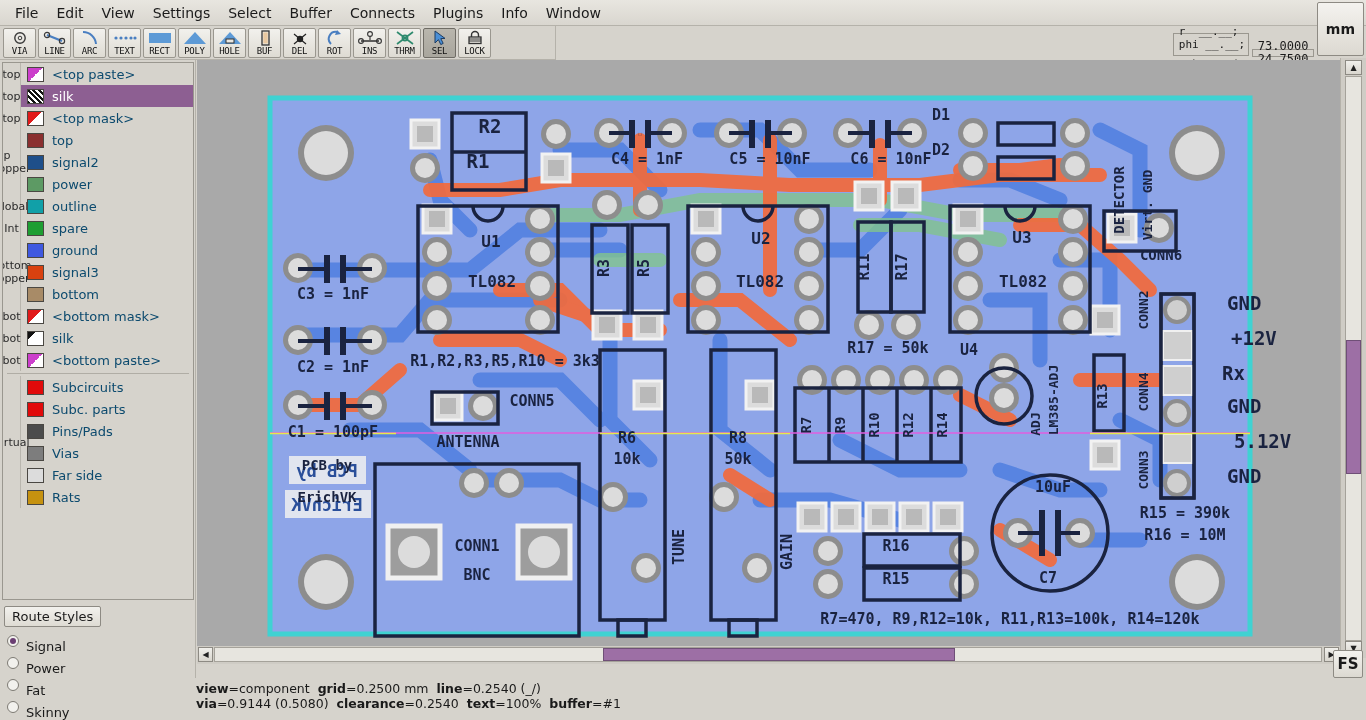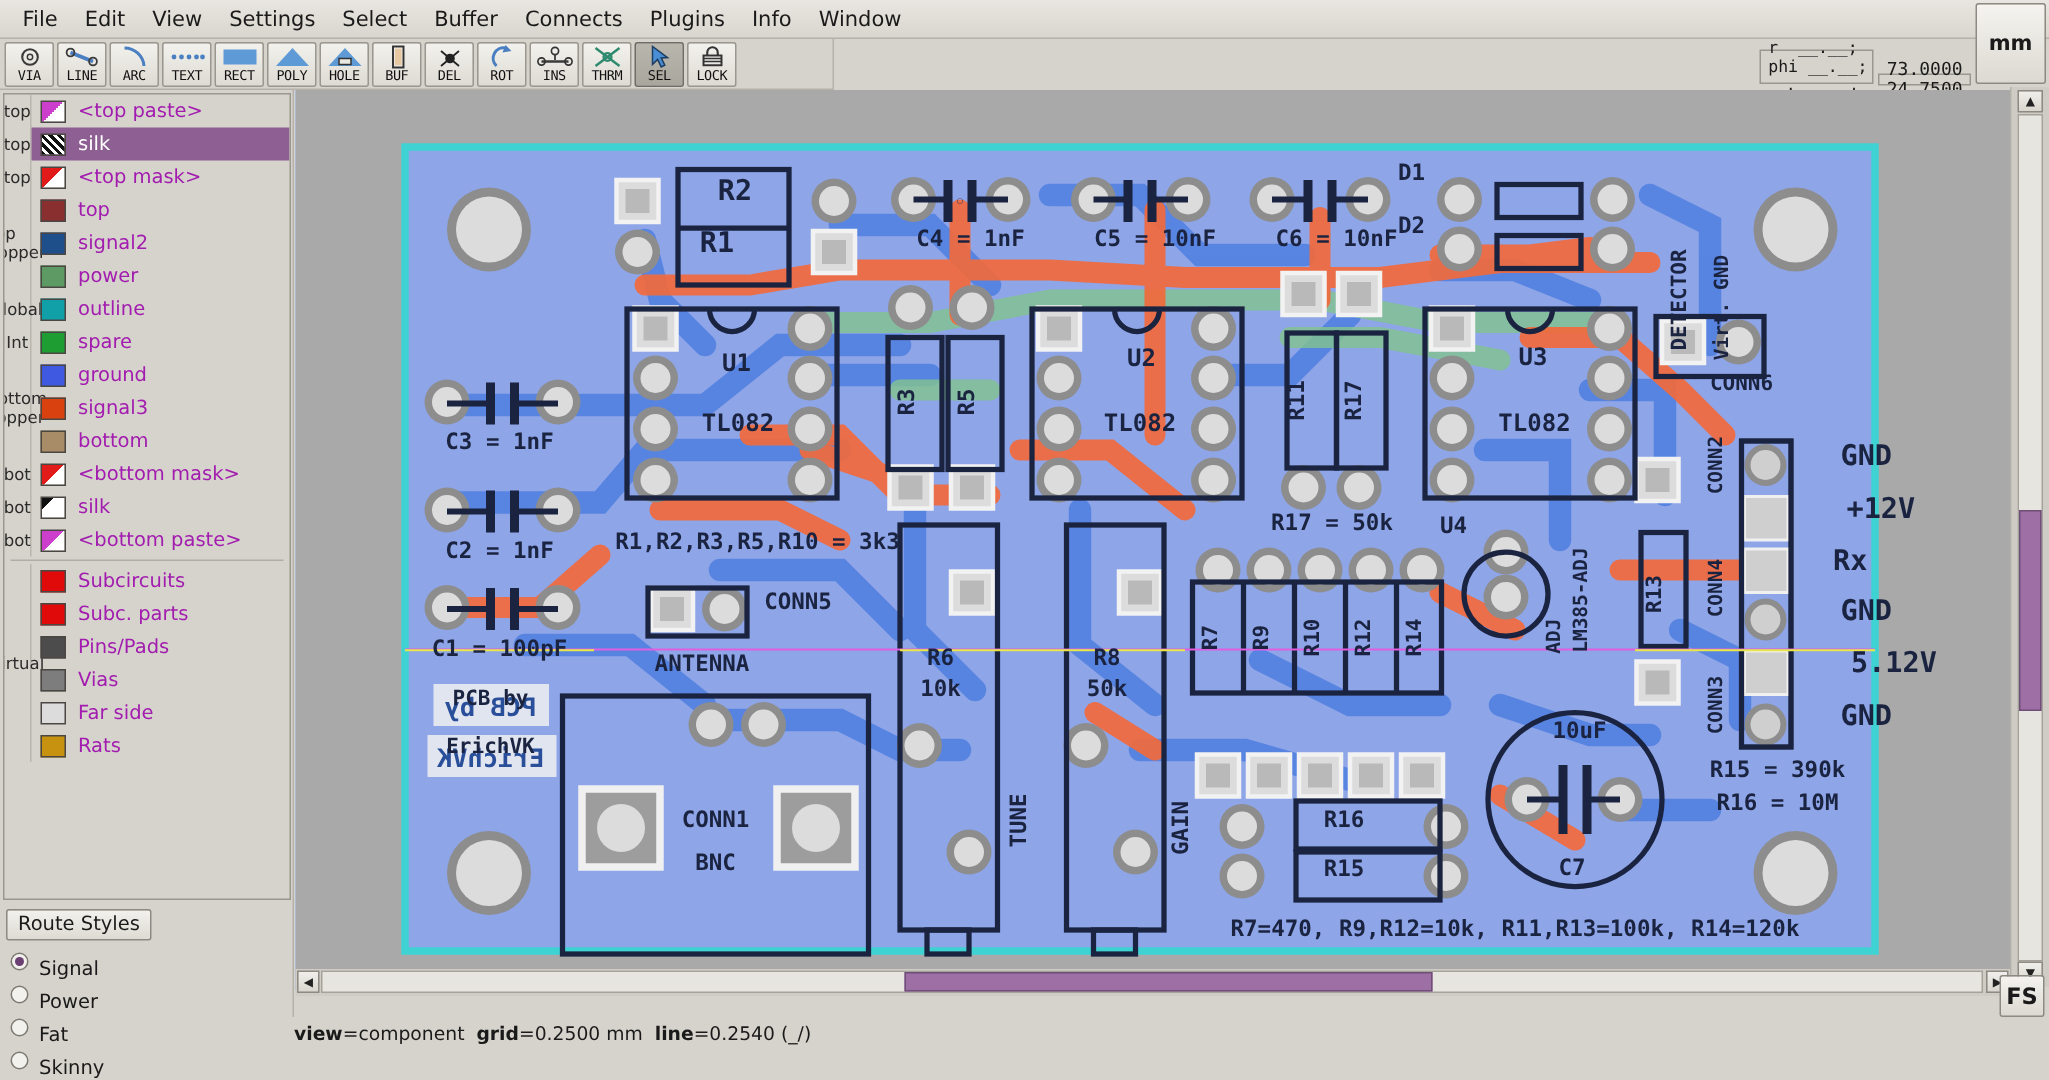--- a/index.html
+++ b/index.html
@@ -74,21 +74,21 @@
     font-size:11px; color:#2b2b2b;
     border-right:1px solid #b9b6ae;
   }
   .grows { flex:1; }
   .lrow {
     display:flex; align-items:center; height:22px; padding-left:6px; gap:8px; cursor:default;
   }
   .lrow.sel { background:#8d5f92; }
   .lrow.sel .llabel { color:#ffffff; }
   .swatch { width:17px; height:15px; border:1px solid #4a4742; flex:0 0 17px; }
-  .llabel { font-size:13px; color:#a21caf; white-space:nowrap; }
+  .llabel { font-size:13px; color:#0c4a6e; white-space:nowrap; }
   .sep { height:1px; background:#b0ada5; margin:2px 4px; }
 
   
   #routebox {
     position:absolute; left:2px; top:544px; width:192px; height:114px;
     background:#d6d3cc;
   }
   #rsbtn {
     display:inline-block; margin:2px 0 3px 2px; padding:2px 7px;
     background:linear-gradient(#f2f1ed,#dedbd3); border:1px solid #8d8a83; border-radius:2px;
@@ -862,15 +862,21 @@
   </div>
 
   <div id="fsbtn">FS</div>
 
   <div id="statusbar">
     <div class="stline">
       <b>view</b><span>=component</span>
       &nbsp;<b>grid</b><span>=0.2500 mm</span>
       &nbsp;<b>line</b><span>=0.2540 (_/)</span>
     </div>
+    <div class="stline">
+      <b>via</b><span>=0.9144 (0.5080)</span>
+      &nbsp;<b>clearance</b><span>=0.2540</span>
+      &nbsp;<b>text</b><span>=100%</span>
+      &nbsp;<b>buffer</b><span>=#1</span>
+    </div>
   </div>
 
 </div>
 
 </body></html>

